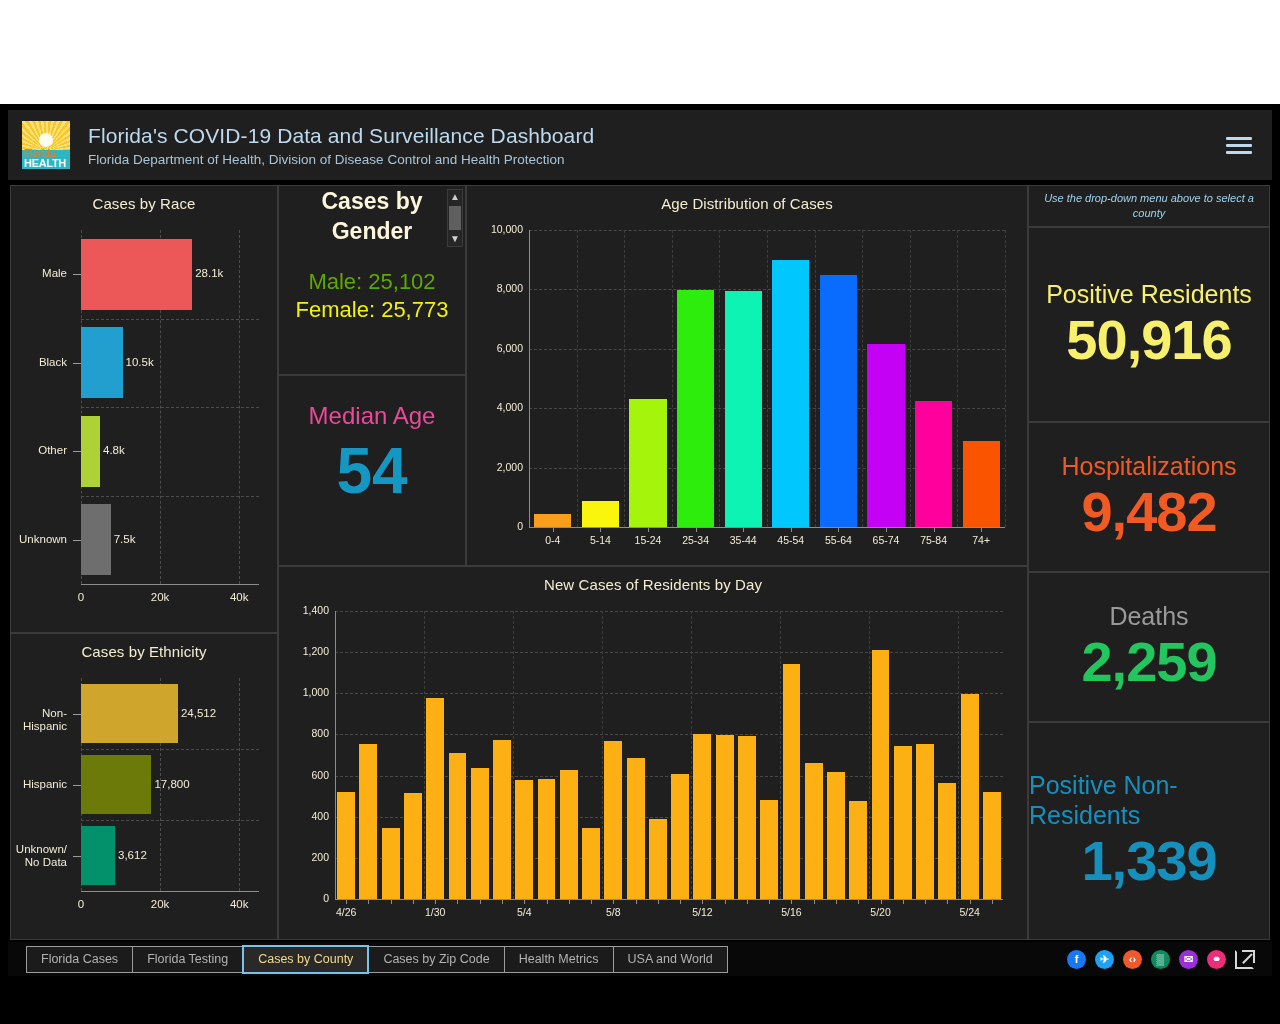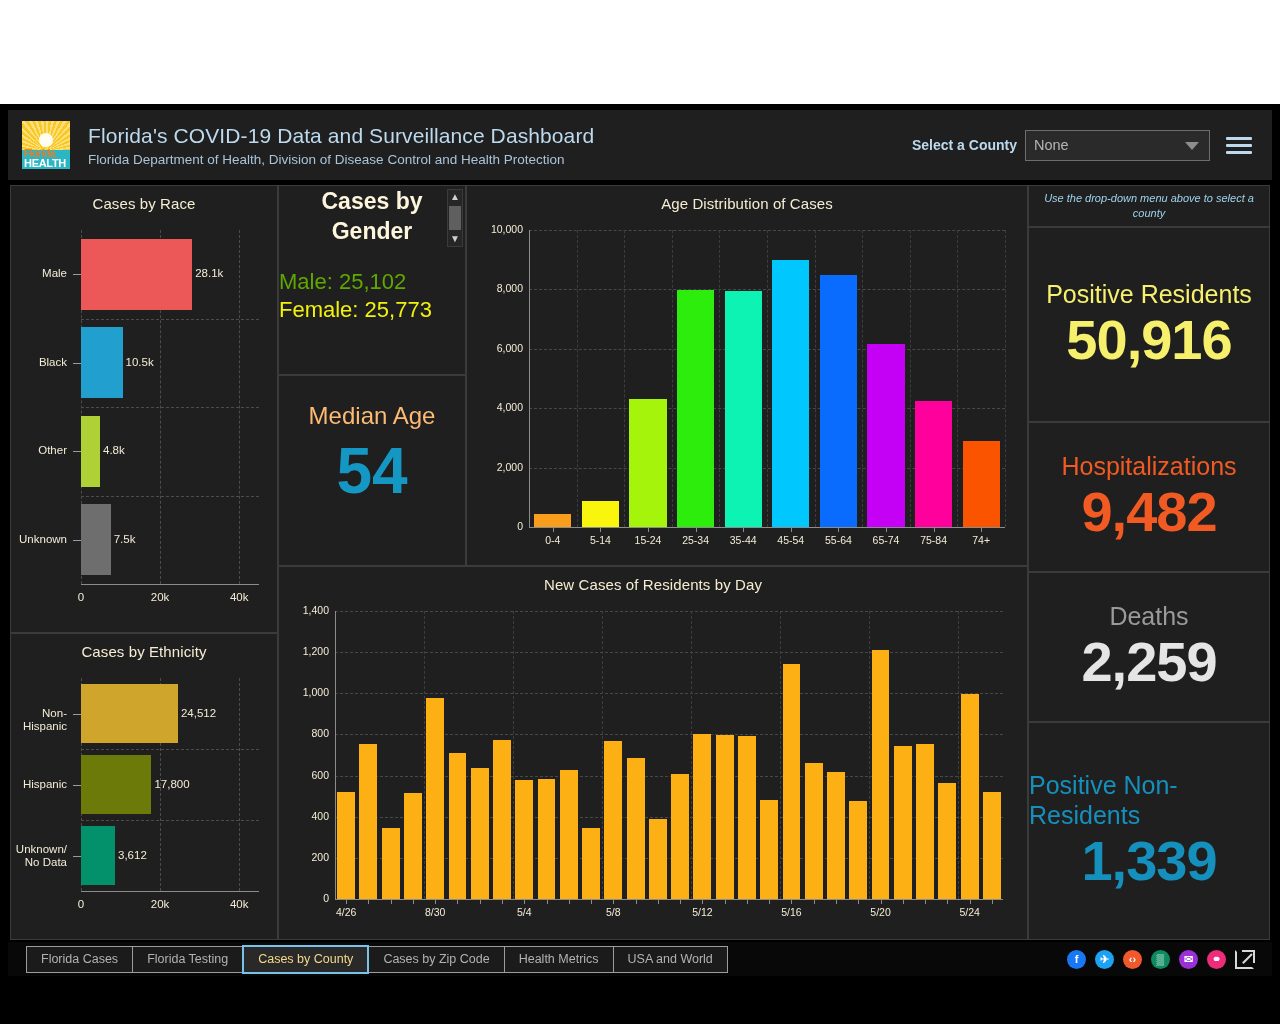--- a/index.html
+++ b/index.html
@@ -100,34 +100,34 @@
   .hb-axis { position:absolute; height:1px; background:#8c8c8c; }
   .hb-vgrid { position:absolute; width:1px; border-left:1px dashed #4c4c4c; }
   .hb-xtick { position:absolute; color:#f3ecd6; font-size:11.5px; text-align:center; }
   .hb-hgrid { position:absolute; height:1px; border-top:1px dashed #4c4c4c; }
 
   
   .gender-title {
     text-align:center; color:#fdf6dc; font-size:23px; font-weight:bold;
     line-height:30px; 
   }
-  .gender-lines { text-align:left; margin-top:22px; }
+  .gender-lines { text-align:center; margin-top:22px; }
   .g-male   { font-size:22px; line-height:28px; }
   .g-female { font-size:22px; line-height:28px; }
   .scrollbar {
     position:absolute; right:2px; top:3px; width:16px; height:58px;
     background:#262626; border:1px solid #3b3b3b;
   }
   .sb-arrow { position:absolute; left:0; width:14px; height:14px; color:#cfcfcf;
               font-size:10px; text-align:center; line-height:14px; }
   .sb-up { top:0; }
   .sb-down { bottom:0; }
   .sb-thumb { position:absolute; left:1px; top:16px; width:12px; height:24px; background:#5f5f5f; }
 
-  .median-title { text-align:center; color:#fdba74; font-size:24px; padding-top:26px; font-weight:400;}
+  .median-title { text-align:center; color:#ec4899; font-size:24px; padding-top:26px; font-weight:400;}
   .median-val   { text-align:center; color:#1597c4; font-size:64px; font-weight:bold; line-height:74px; margin-top:4px;}
 
   
   .vchart { position:relative; width:100%; height:calc(100% - 30px); }
   .v-ytick { position:absolute; right:0; color:#f3ecd6; font-size:10.5px; text-align:right; }
   .v-hgrid { position:absolute; height:0; border-top:1px dashed #484848; }
   .v-vgrid { position:absolute; width:0; border-left:1px dashed #3d3d3d; }
   .v-axis  { position:absolute; background:#8c8c8c; }
   .v-bar   { position:absolute; }
   .v-xtick { position:absolute; color:#f3ecd6; font-size:10.5px; text-align:center; }
@@ -188,27 +188,20 @@
     <div class="logo">
       <div class="rays"></div>
       <div class="sun"></div>
       <div class="band"></div>
       <div class="wordFL">Florida</div>
       <div class="wordHE">HEALTH</div>
     </div>
     <div class="title-wrap">
       <div class="title-main">Florida's COVID-19 Data and Surveillance Dashboard</div>
       <div class="title-sub">Florida Department of Health, Division of Disease Control and Health Protection</div>
-    </div>
-    <div class="county-wrap">
-      <div class="county-label">Select a County</div>
-      <div class="county-select">
-        <span class="county-value">None</span>
-        <span class="caret"></span>
-      </div>
     </div>
     <div class="hamburger">
       <span></span>
       <span></span>
       <span></span>
     </div>
   </div>
 
   <div class="grid">
 
@@ -381,21 +374,21 @@
           <div class="v-tickmark" style="left: 67.1333px; top: 307px;"></div>
           <div class="v-xtick" style="left: 45.1333px; top: 313px; width: 44px;">4/26</div>
           <div class="v-bar" style="left: 80.4933px; top: 150.686px; width: 17.8133px; height: 155.314px; background: rgb(252, 176, 20);"></div>
           <div class="v-tickmark" style="left: 89.4px; top: 307px;"></div>
           <div class="v-bar" style="left: 102.76px; top: 235.029px; width: 17.8133px; height: 70.9714px; background: rgb(252, 176, 20);"></div>
           <div class="v-tickmark" style="left: 111.667px; top: 307px;"></div>
           <div class="v-bar" style="left: 125.027px; top: 200.057px; width: 17.8133px; height: 105.943px; background: rgb(252, 176, 20);"></div>
           <div class="v-tickmark" style="left: 133.933px; top: 307px;"></div>
           <div class="v-bar" style="left: 147.293px; top: 104.811px; width: 17.8133px; height: 201.189px; background: rgb(252, 176, 20);"></div>
           <div class="v-tickmark" style="left: 156.2px; top: 307px;"></div>
-          <div class="v-xtick" style="left: 134.2px; top: 313px; width: 44px;">8/30</div>
+          <div class="v-xtick" style="left: 134.2px; top: 313px; width: 44px;">1/30</div>
           <div class="v-bar" style="left: 169.56px; top: 160.354px; width: 17.8133px; height: 145.646px; background: rgb(252, 176, 20);"></div>
           <div class="v-tickmark" style="left: 178.467px; top: 307px;"></div>
           <div class="v-bar" style="left: 191.827px; top: 175.371px; width: 17.8133px; height: 130.629px; background: rgb(252, 176, 20);"></div>
           <div class="v-tickmark" style="left: 200.733px; top: 307px;"></div>
           <div class="v-bar" style="left: 214.093px; top: 146.571px; width: 17.8133px; height: 159.429px; background: rgb(252, 176, 20);"></div>
           <div class="v-tickmark" style="left: 223px; top: 307px;"></div>
           <div class="v-bar" style="left: 236.36px; top: 186.686px; width: 17.8133px; height: 119.314px; background: rgb(252, 176, 20);"></div>
           <div class="v-tickmark" style="left: 245.267px; top: 307px;"></div>
           <div class="v-xtick" style="left: 223.267px; top: 313px; width: 44px;">5/4</div>
           <div class="v-bar" style="left: 258.627px; top: 186.069px; width: 17.8133px; height: 119.931px; background: rgb(252, 176, 20);"></div>
@@ -460,21 +453,21 @@
     </div>
     <div class="panel p-hosp">
       <div class="metric">
         <div class="metric-label" id="m1l" style="color: rgb(241, 90, 34);">Hospitalizations</div>
         <div class="metric-value" id="m1v" style="color: rgb(241, 90, 34);">9,482</div>
       </div>
     </div>
     <div class="panel p-death">
       <div class="metric">
         <div class="metric-label" id="m2l" style="color: rgb(154, 154, 154);">Deaths</div>
-        <div class="metric-value" id="m2v" style="color: #e5e5e5;">2,259</div>
+        <div class="metric-value" id="m2v" style="color: #22c55e;">2,259</div>
       </div>
     </div>
     <div class="panel p-nonres">
       <div class="metric">
         <div class="metric-label" id="m3l" style="color: rgb(21, 144, 189);">Positive Non-Residents</div>
         <div class="metric-value" id="m3v" style="color: rgb(21, 144, 189);">1,339</div>
       </div>
     </div>
   </div>
 

